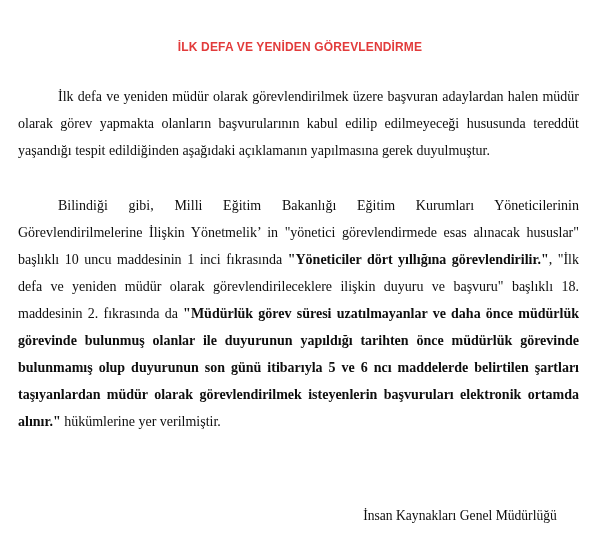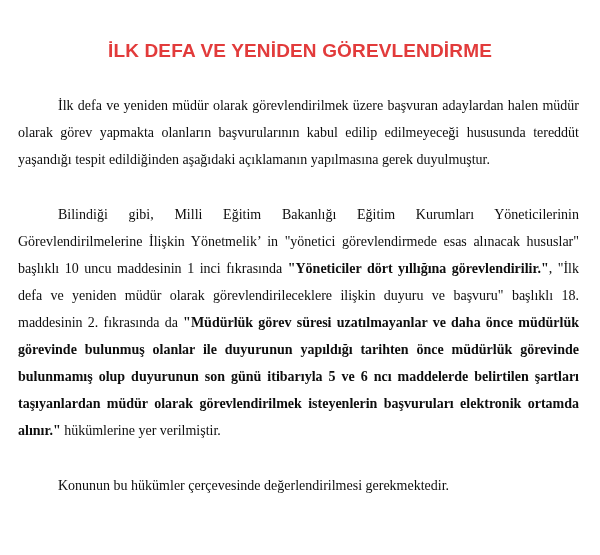--- a/index.html
+++ b/index.html
@@ -22,21 +22,21 @@
     height: 555px;
     box-sizing: border-box;
     padding: 0;
     position: relative;
   }
 
   
   .doc-title {
     font-family: "Liberation Sans", "DejaVu Sans", sans-serif;
     font-weight: bold;
-    font-size: 19px;
+    font-size: 12px;
     letter-spacing: 0.15px;
     color: #e23b3b;
     text-align: center;
     margin: 0;
     padding-top: 40px;
     line-height: 1.2;
   }
 
   
   .body-block {
@@ -87,22 +87,20 @@
   <div class="body-block">
 
     <p class="para">
       <span>İlk defa ve yeniden müdür olarak görevlendirilmek üzere başvuran adaylardan halen müdür olarak görev yapmakta olanların başvurularının kabul edilip edilmeyeceği hususunda tereddüt yaşandığı tespit edildiğinden aşağıdaki açıklamanın yapılmasına gerek duyulmuştur.</span>
     </p>
 
     <p class="para">
       <span>Bilindiği gibi, Milli Eğitim Bakanlığı Eğitim Kurumları Yöneticilerinin Görevlendirilmelerine İlişkin Yönetmelik’ in "yönetici görevlendirmede esas alınacak hususlar" başlıklı 10 uncu maddesinin 1 inci fıkrasında </span><span class="b">"Yöneticiler dört yıllığına görevlendirilir."</span><span>, "İlk defa ve yeniden müdür olarak görevlendirileceklere ilişkin duyuru ve başvuru" başlıklı 18. maddesinin 2. fıkrasında da </span><span class="b">"Müdürlük görev süresi uzatılmayanlar ve daha önce müdürlük görevinde bulunmuş olanlar ile duyurunun yapıldığı tarihten önce müdürlük görevinde bulunmamış olup duyurunun son günü itibarıyla 5 ve 6 ncı maddelerde belirtilen şartları taşıyanlardan müdür olarak görevlendirilmek isteyenlerin başvuruları elektronik ortamda alınır."</span><span> hükümlerine yer verilmiştir.</span>
     </p>
 
-    <p class="para">
-      <span>Konunun bu hükümler  çerçevesinde değerlendirilmesi gerekmektedir.</span>
-    </p>
 
   </div>
 
   <div class="signature">
+    <span class="sig-line">İnsan Kaynakları Genel Müdürlüğü</span>
   </div>
 
 </div>
 
 </body></html>

